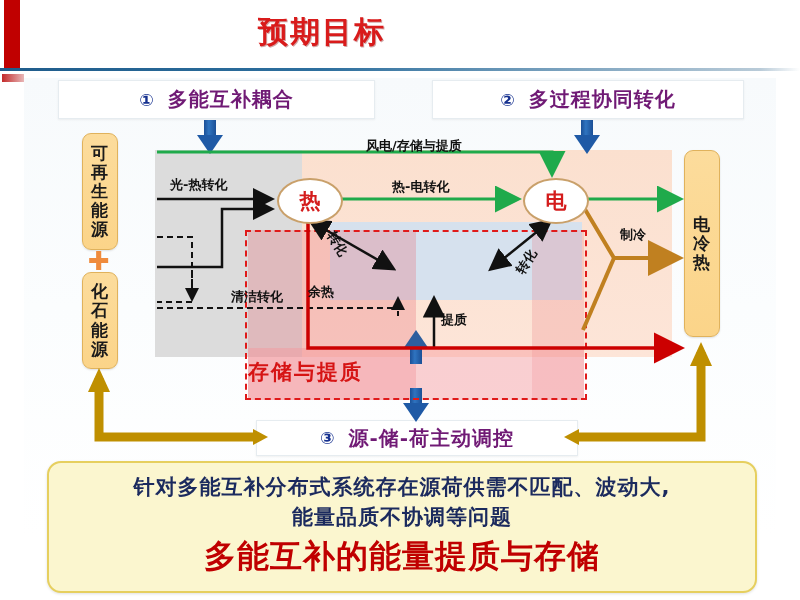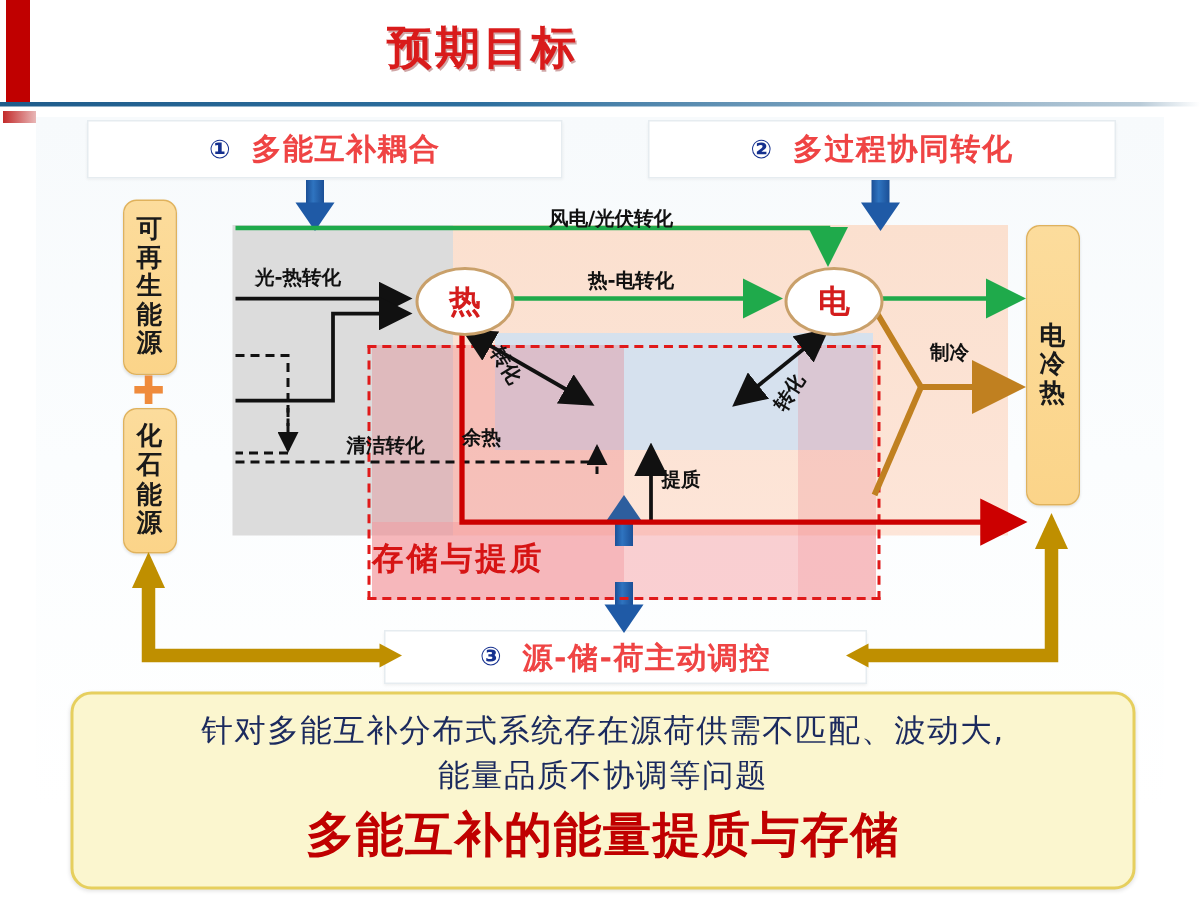--- a/index.html
+++ b/index.html
@@ -24,21 +24,21 @@
   
   .canvas{position:absolute;left:24px;top:78px;width:752px;height:460px;
       background:linear-gradient(180deg,#f7fafc 0%,#fbfdfe 50%,#ffffff 100%);}
 
   
   .step-box{position:absolute;background:#ffffff;border:1px solid #e6ecf0;
       box-shadow:0 1px 2px rgba(0,0,0,.06);
       display:flex;align-items:center;justify-content:center;gap:14px;
       color:#1f3fa8;font-weight:bold;}
   .step-num{font-size:17px;color:#15308f;font-weight:bold;}
-  .step-label{font-size:20px;color:#ef4444;letter-spacing:1px;}
+  .step-label{font-size:20px;color:#701a75;letter-spacing:1px;}
 
   #step1{left:58px;top:80px;width:315px;height:37px;}
   #step2{left:432px;top:80px;width:310px;height:37px;}
   #step3{left:256px;top:420px;width:320px;height:34px;}
 
   
   .blue-arrow{position:absolute;width:26px;height:34px;}
   .blue-arrow .stem{position:absolute;left:7px;top:0;width:12px;height:17px;
       background:linear-gradient(90deg,#1b4f96,#2f74c0 40%,#1b4f96);}
   .blue-arrow .head{position:absolute;left:0;top:15px;width:0;height:0;
@@ -87,21 +87,21 @@
   
   .flab{position:absolute;color:#111;font-weight:bold;font-size:13px;white-space:nowrap;}
   .flab.rot{transform:rotate(58deg);transform-origin:left top;}
   .flab.rotn{transform:rotate(-58deg);transform-origin:left top;}
 
   
   #concl{position:absolute;left:47px;top:461px;width:706px;height:128px;
       background:#fbf6cf;border:2px solid #e6cf5e;border-radius:14px;
       box-shadow:0 1px 3px rgba(0,0,0,.12);
       display:flex;flex-direction:column;align-items:center;justify-content:center;gap:5px;}
-  .concl-line{color:#1b2a5e;font-size:21px;font-weight:normal;letter-spacing:1px;line-height:1.18;}
+  .concl-line{color:#1b2a5e;font-size:21px;font-weight:bold;letter-spacing:1px;line-height:1.18;}
   .concl-hl{color:#c00000;font-size:32px;font-weight:bold;letter-spacing:1px;}
 
   .store-label{position:absolute;left:248px;top:358px;width:336px;text-align:left;
       color:#d61414;font-size:21px;font-weight:bold;letter-spacing:2px;}
 
   svg.overlay{position:absolute;left:0;top:0;width:800px;height:600px;pointer-events:none;}
 </style>
 </head>
 <body>
 
@@ -240,21 +240,21 @@
   </svg>
 
   <div class="node" id="node-heat">
     <span>热</span>
   </div>
   <div class="node" id="node-elec">
     <span>电</span>
   </div>
 
   <div class="flab" style="left:170px;top:176px;">光-热转化</div>
-  <div class="flab" style="left:366px;top:137px;">风电/光伏转化</div>
+  <div class="flab" style="left:366px;top:137px;">风电/存储与提质</div>
   <div class="flab" style="left:392px;top:178px;">热-电转化</div>
   <div class="flab" style="left:212px;top:288px;margin-left:19px;">清洁转化</div>
   <div class="flab" style="left:308px;top:283px;">余热</div>
   <div class="flab" style="left:441px;top:311px;">提质</div>
   <div class="flab" style="left:620px;top:226px;">制冷</div>
   <div class="flab rot" style="left:338px;top:228px;">转化</div>
   <div class="flab rotn" style="left:512px;top:268px;">转化</div>
 
   <div id="concl">
     <div class="concl-line">针对多能互补分布式系统存在源荷供需不匹配、波动大,</div>

